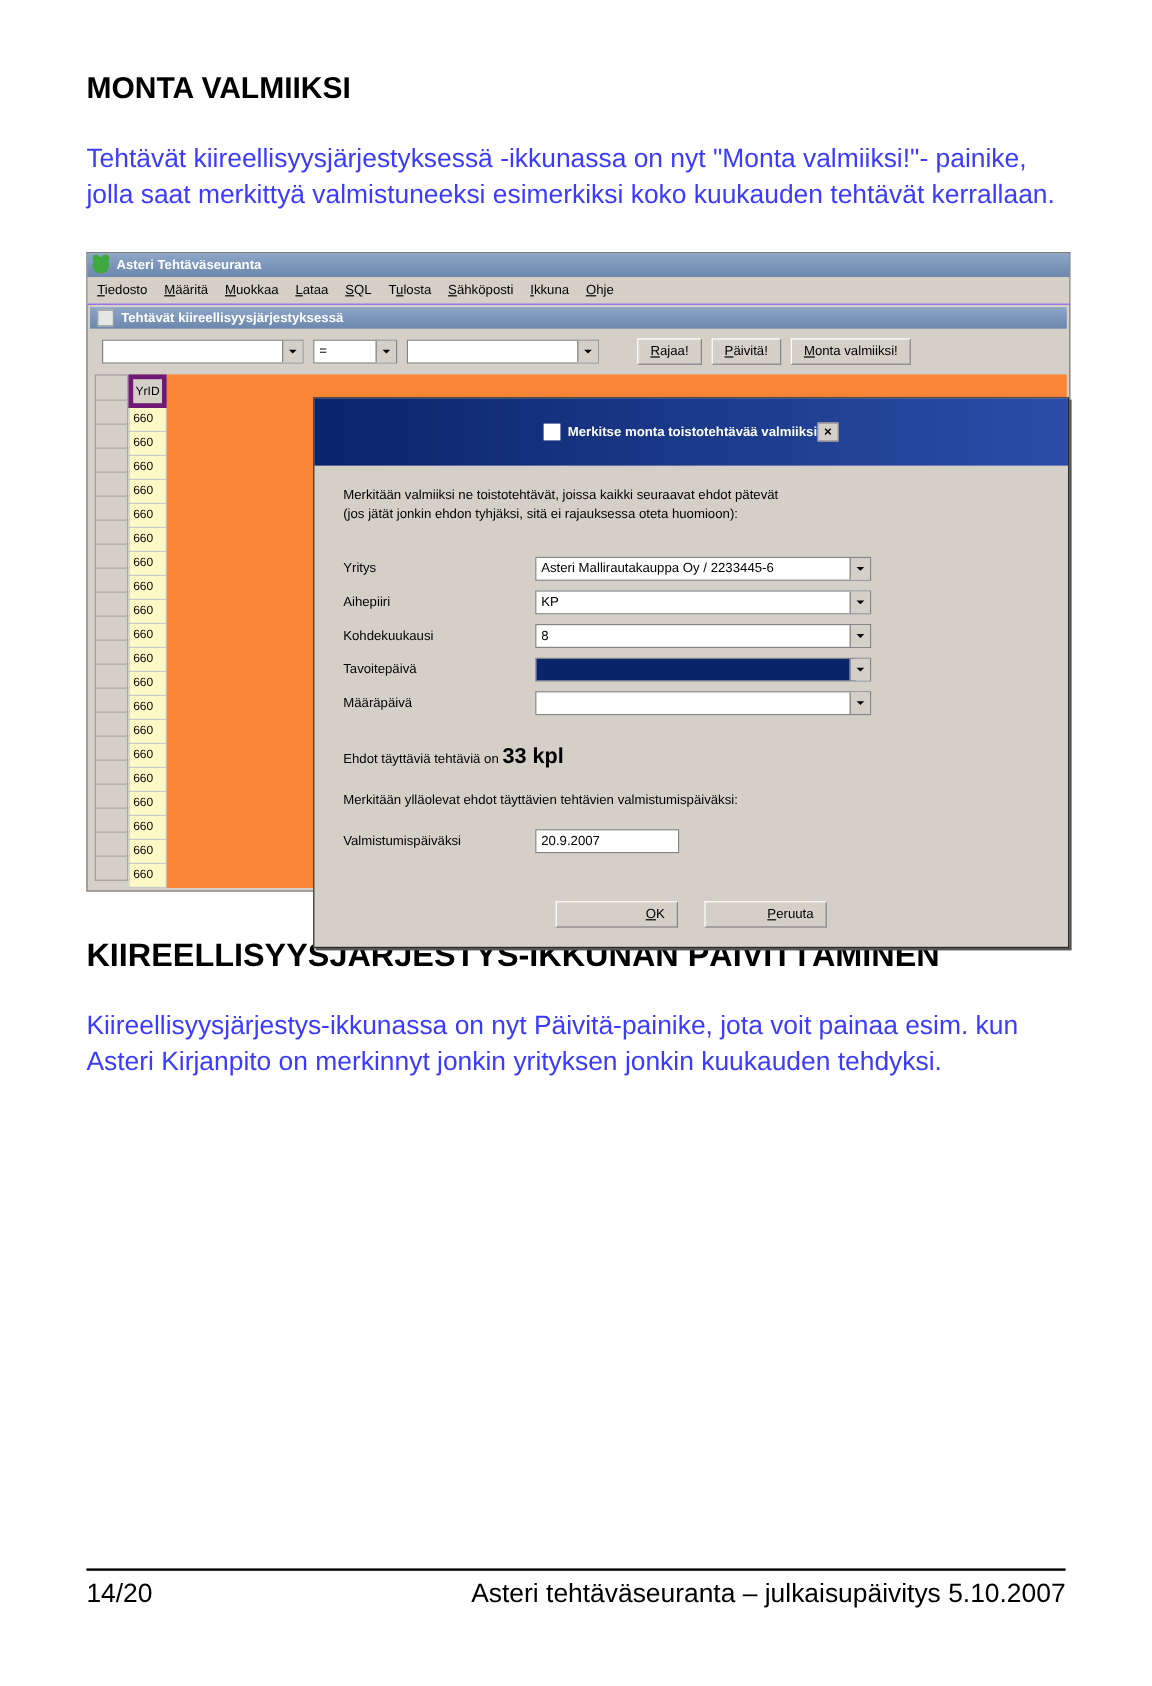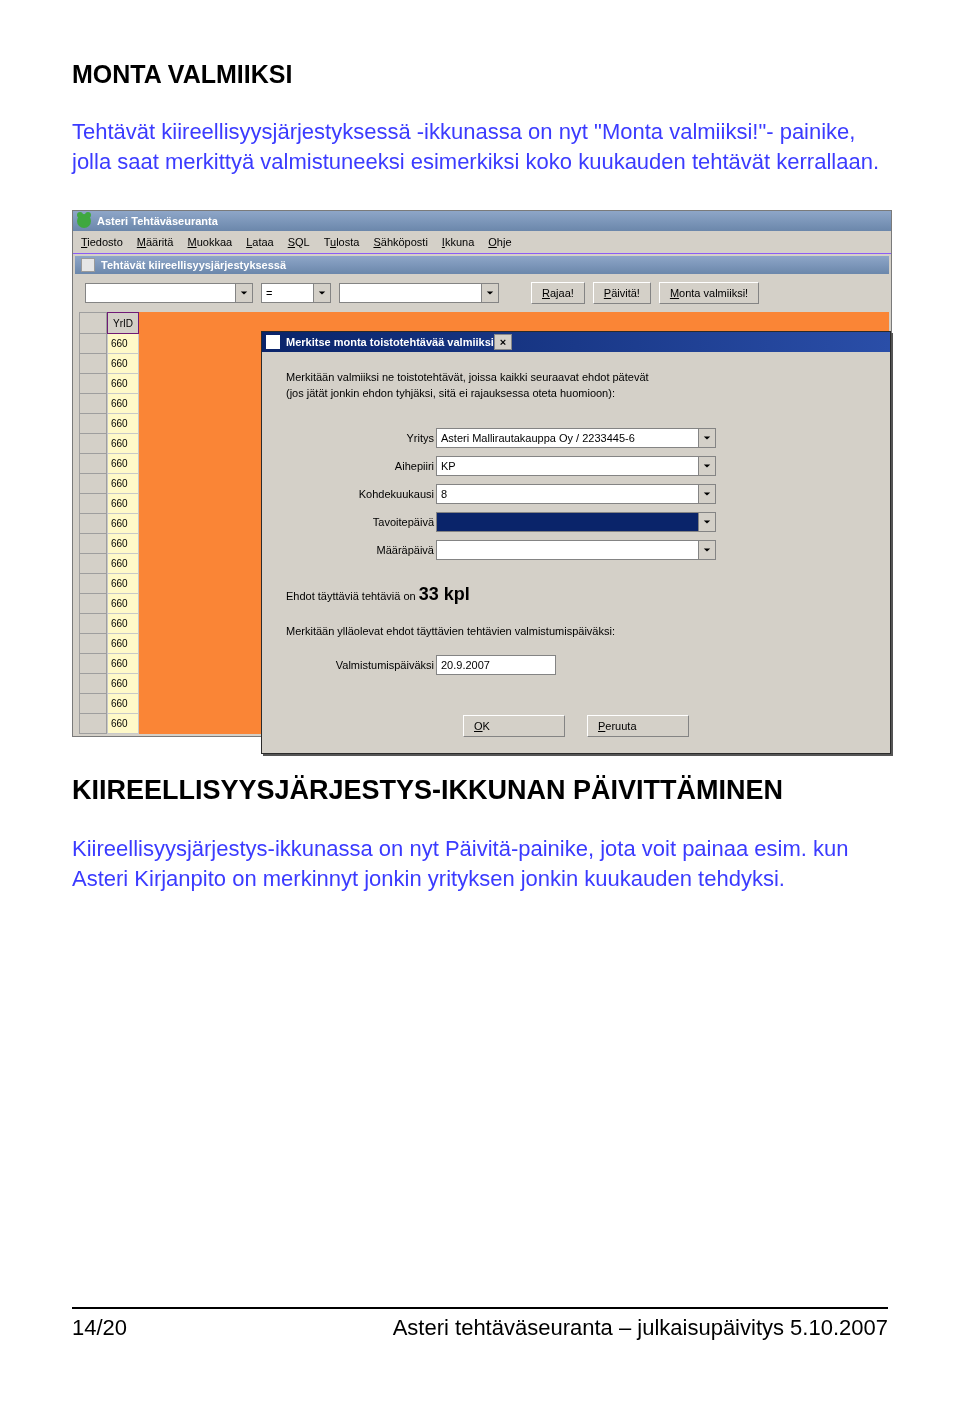--- a/index.html
+++ b/index.html
@@ -35,39 +35,39 @@
   .combo .dd svg{width:8px;height:8px;}
   .combo .val{padding-left:4px;font-size:11px;}
   .btn{height:20px;background:#d4d0c8;border:1px solid #848484;border-top-color:#fff;border-left-color:#fff;padding:0 10px;display:inline-flex;align-items:center;font-size:11px;cursor:default;}
   .btn u{text-decoration:underline;}
   
   .rowsband{display:flex;background:#d4d0c8;padding:0 0 0 4px;}
   .leftstrip{width:28px;display:flex;flex-direction:column;}
   .leftstrip .ghead{height:20px;background:#d4d0c8;border:1px solid #9e9e9e;}
   .leftstrip .gcell{height:19px;background:#d4d0c8;border:1px solid #9e9e9e;border-top:none;}
   .ycol{width:32px;display:flex;flex-direction:column;}
-  .ycol .yhead{height:20px;background:#d4d0c8;border:1px solid #701a75;display:flex;align-items:center;justify-content:center;font-size:10px;}
+  .ycol .yhead{height:20px;background:#d4d0c8;border:4px solid #701a75;display:flex;align-items:center;justify-content:center;font-size:10px;}
   .ycol .ycell{height:19px;background:#fff9c8;border:1px solid #c9c9c9;border-top:none;display:flex;align-items:center;padding-left:3px;font-size:10px;}
   .orangecol{flex:1;display:flex;flex-direction:column;}
   
   .dialog{position:absolute;left:188px;top:120px;width:628px;background:#d4d0c8;border:1px solid #2b2b2b;box-shadow:2px 2px 0 #555;}
-  .dlg-title{height:20px;background:linear-gradient(to right,#0a246a,#2a4ea8);color:#fff;display:flex;align-items:center;justify-content:flex-start;padding:0 4px;font-size:11px;font-weight:bold;}
+  .dlg-title{height:20px;background:linear-gradient(to right,#0a246a,#2a4ea8);color:#fff;display:flex;align-items:center;justify-content:center;padding:18px 4px;font-size:11px;font-weight:bold;}
   .dlg-title .ticon{width:14px;height:14px;background:#fff;margin-right:6px;}
   .dlg-title .closebtn{width:16px;height:14px;background:#d4d0c8;border:1px solid #888;display:flex;align-items:center;justify-content:center;font-size:11px;font-weight:bold;color:#000;}
   .dlg-body{padding:18px 24px 16px 24px;font-size:11px;color:#000;}
   .dlg-body .intro{line-height:1.45;margin-bottom:22px;}
   .formrow{display:flex;align-items:center;height:28px;}
-  .formrow .flabel{width:148px;text-align:right;padding-right:2px;}
+  .formrow .flabel{width:148px;padding-right:12px;}
   .formrow .fcombo{width:280px;}
   .sel-hl .val{background:#0a246a;color:#fff;display:block;width:calc(100% - 16px);height:100%;line-height:18px;padding-left:4px;}
   .countrow{margin:20px 0 20px 0;font-size:11px;}
   .countrow .big{font-size:18px;font-weight:bold;}
   .notelabel{margin-bottom:14px;}
   .btnrow{display:flex;justify-content:center;gap:22px;margin-top:36px;}
-  .btnrow .btn{width:80px;justify-content:flex-start;}
+  .btnrow .btn{width:80px;justify-content:flex-end;}
 </style>
 </head>
 <body>
 
 <div class="page">
   <div class="h1">MONTA VALMIIKSI</div>
 
   <p class="para">
     <span class="blue">Tehtävät kiireellisyysjärjestyksessä -ikkunassa on nyt </span><span class="blue">"Monta valmiiksi!"</span><span class="blue">- painike, jolla saat merkittyä valmistuneeksi esimerkiksi koko kuukauden tehtävät kerrallaan.</span>
   </p>

